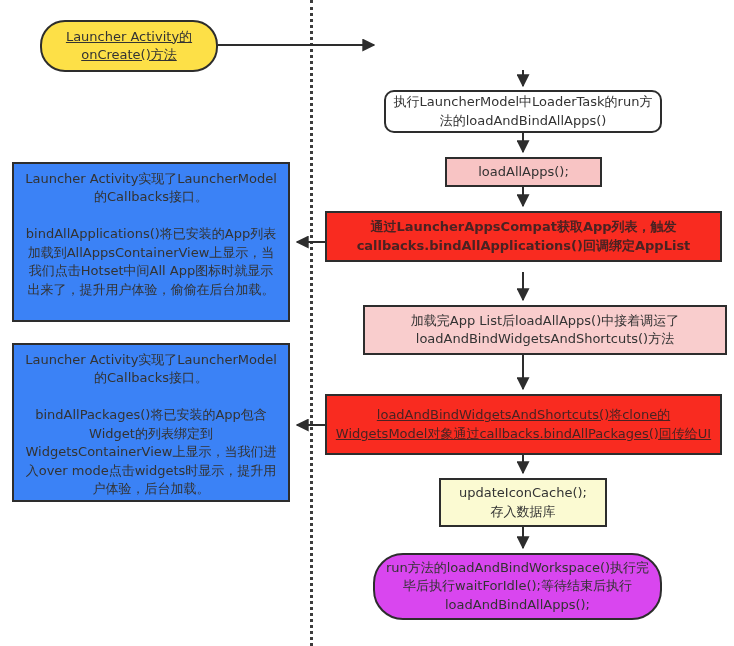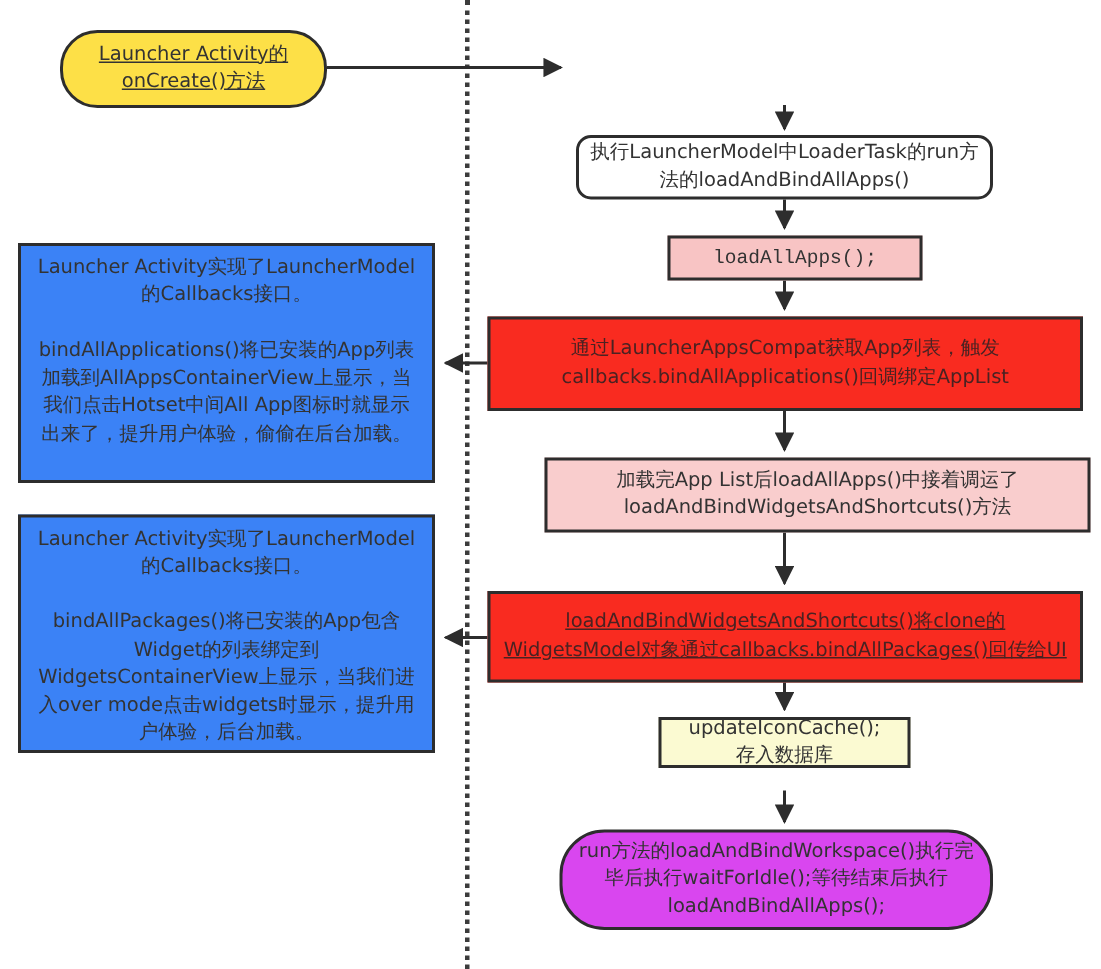--- a/index.html
+++ b/index.html
@@ -65,26 +65,26 @@
 
 bindAllApplications()将已安装的App列表加载到AllAppsContainerView上显示，当我们点击Hotset中间All App图标时就显示出来了，提升用户体验，偷偷在后台加载。</div>
 
   <div class="box note" style="left:12px;top:343px;width:278px;height:159px;">Launcher Activity实现了LauncherModel的Callbacks接口。
 
 bindAllPackages()将已安装的App包含Widget的列表绑定到WidgetsContainerView上显示，当我们进入over mode点击widgets时显示，提升用户体验，后台加载。</div>
 
 
   <div class="box center" style="left:384px;top:90px;width:278px;height:43px;border-radius:10px;">执行LauncherModel中LoaderTask的run方法的loadAndBindAllApps()</div>
 
-  <div class="box center pink1" style="left:445px;top:157px;width:170px;height:30px;font-family:Liberation Mono, monospace;">loadAllApps();</div>
+  <div class="box center pink1" style="left:445px;top:157px;width:157px;height:30px;">loadAllApps();</div>
 
-  <div class="box center red" style="left:325px;top:211px;width:397px;height:63px;">通过LauncherAppsCompat获取App列表，触发callbacks.bindAllApplications()回调绑定AppList</div>
+  <div class="box center red" style="left:325px;top:211px;width:397px;height:51px;font-weight:bold;">通过LauncherAppsCompat获取App列表，触发callbacks.bindAllApplications()回调绑定AppList</div>
 
   <div class="box center pink2" style="left:363px;top:305px;width:364px;height:50px;">加载完App List后loadAllApps()中接着调运了loadAndBindWidgetsAndShortcuts()方法</div>
 
   <div class="box center red" style="left:325px;top:394px;width:397px;height:61px;text-decoration:underline;">loadAndBindWidgetsAndShortcuts()将clone的WidgetsModel对象通过callbacks.bindAllPackages()回传给UI</div>
 
-  <div class="box center yellow" style="left:439px;top:478px;width:168px;height:34px;">updateIconCache();
+  <div class="box center yellow" style="left:439px;top:478px;width:168px;height:49px;">updateIconCache();
 存入数据库</div>
 
   <div class="box center round-lg" style="left:373px;top:553px;width:289px;height:67px;">run方法的loadAndBindWorkspace()执行完毕后执行waitForIdle();等待结束后执行loadAndBindAllApps();</div>
 
 </div>
 
 </body></html>

